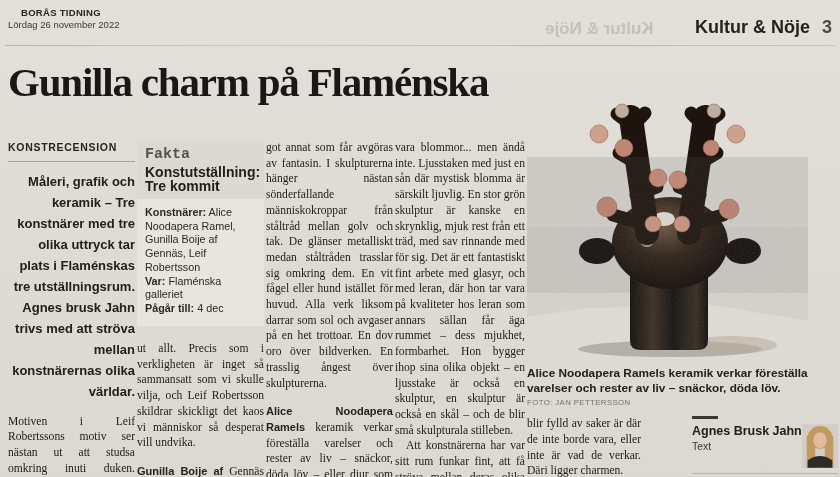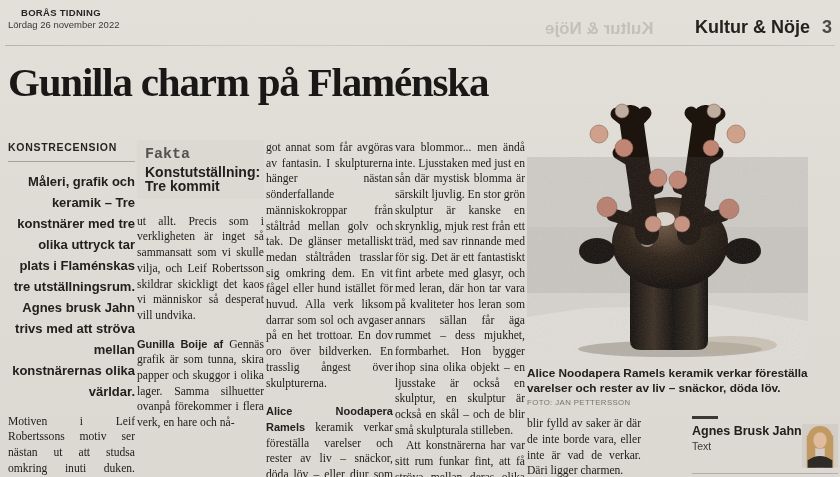--- a/index.html
+++ b/index.html
@@ -85,20 +85,25 @@
     </div>
 
     <div class="col">
       <div class="factbox">
         <div class="factbox-top">
           <div class="factbox-label">Fakta</div>
           <div class="factbox-title">
             <span>Konstutställning:</span><br>
             <span>Tre kommit</span>
           </div>
+        </div>
+        <div class="factbox-body">
+          <div><b>Konstnärer:</b><span> Alice Noodapera Ramel, Gunilla Boije af Gennäs, Leif Robertsson</span></div>
+          <div><b>Var:</b><span> Flaménska galleriet</span></div>
+          <div><b>Pågår till:</b><span> 4 dec</span></div>
         </div>
       </div>
       <p>ut allt. Precis som i verkligheten är inget så sammansatt som vi skulle vilja, och Leif Robertsson skildrar skickligt det kaos vi människor så desperat vill undvika.</p>
       <p class="gap"><span class="lead-in">Gunilla Boije af</span><span> Gennäs grafik är som tunna, skira papper och skuggor i olika lager. Samma silhuetter ovanpå förekommer i flera verk, en hare och nå-</span></p>
     </div>
 
     <div class="col">
       <p>got annat som får avgöras av fantasin. I skulpturerna hänger nästan sönderfallande människokroppar från ståltråd mellan golv och tak. De glänser metalliskt medan ståltråden trasslar sig omkring dem. En vit fågel eller hund istället för huvud. Alla verk liksom darrar som sol och avgaser på en het trottoar. En dov oro över bildverken. En trasslig ångest över skulpturerna.</p>
       <p class="gap"><span class="lead-in">Alice Noodapera Ramels</span><span> keramik verkar föreställa varelser och rester av liv – snäckor, döda löv – eller djur som alla skulle kunna höra till vår värld, men inte gör det. Det är inte riktigt skalbaggar i lådan, men nästan. Skulle kunna</span></p>
     </div>

